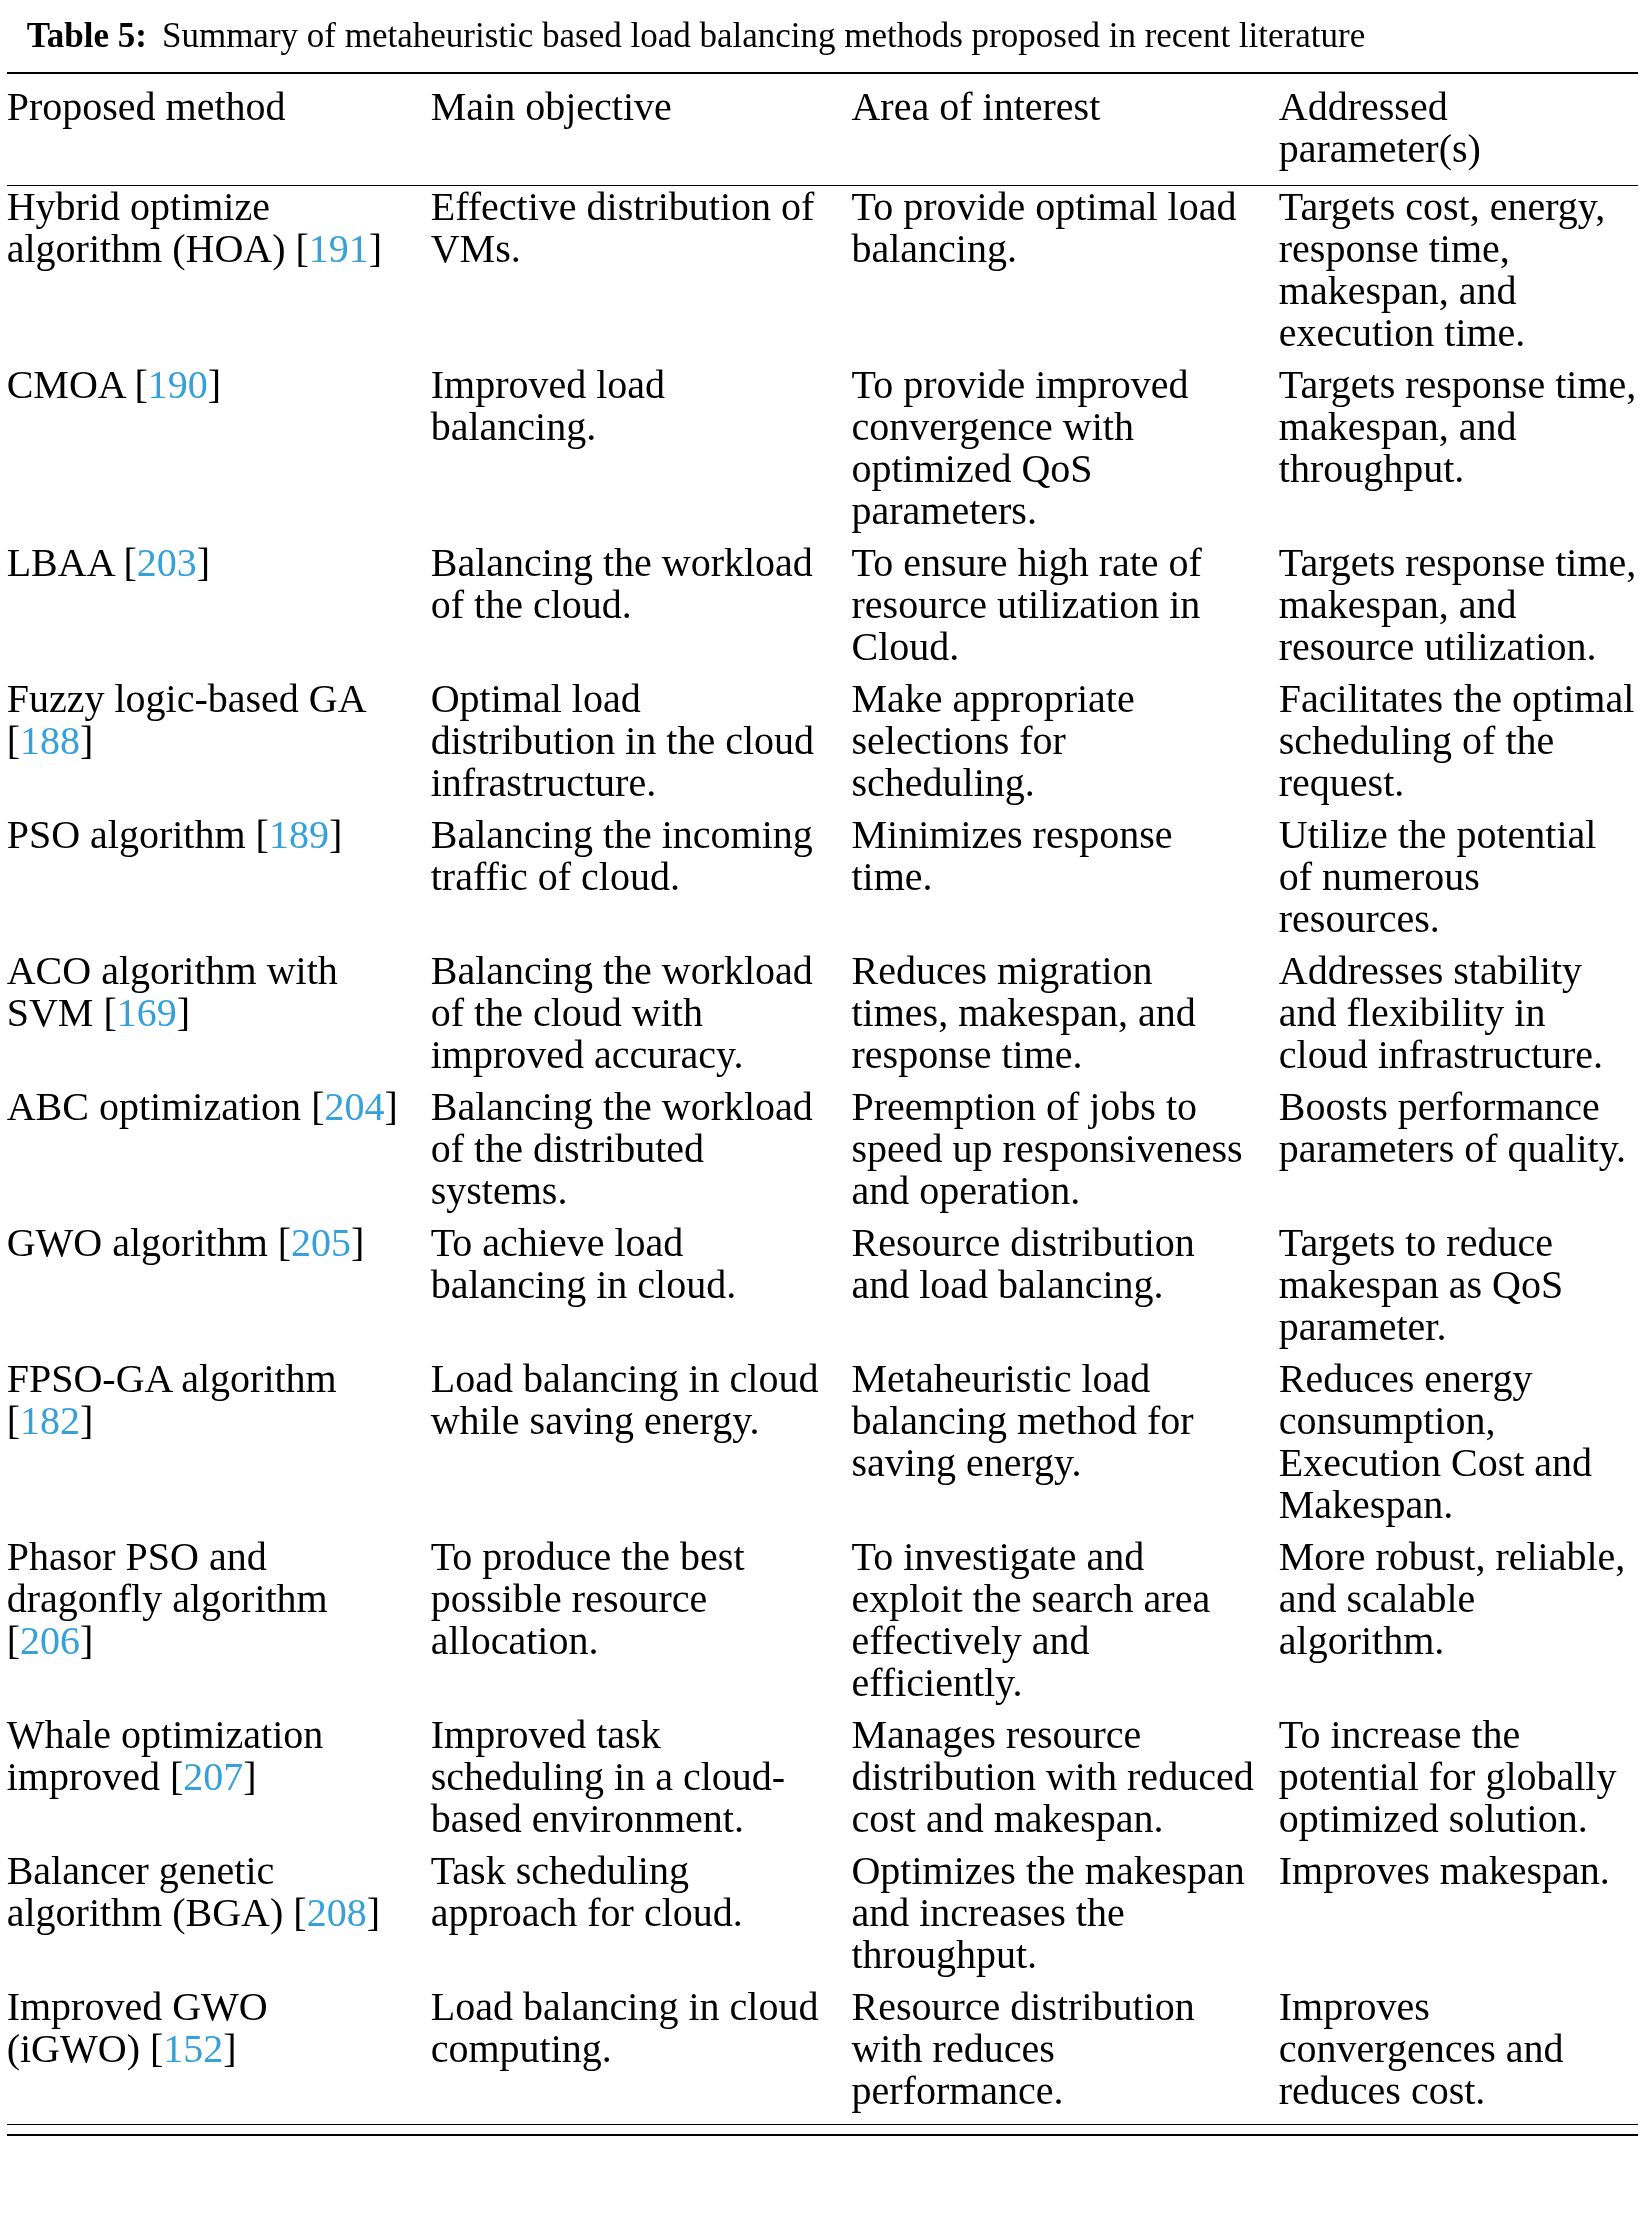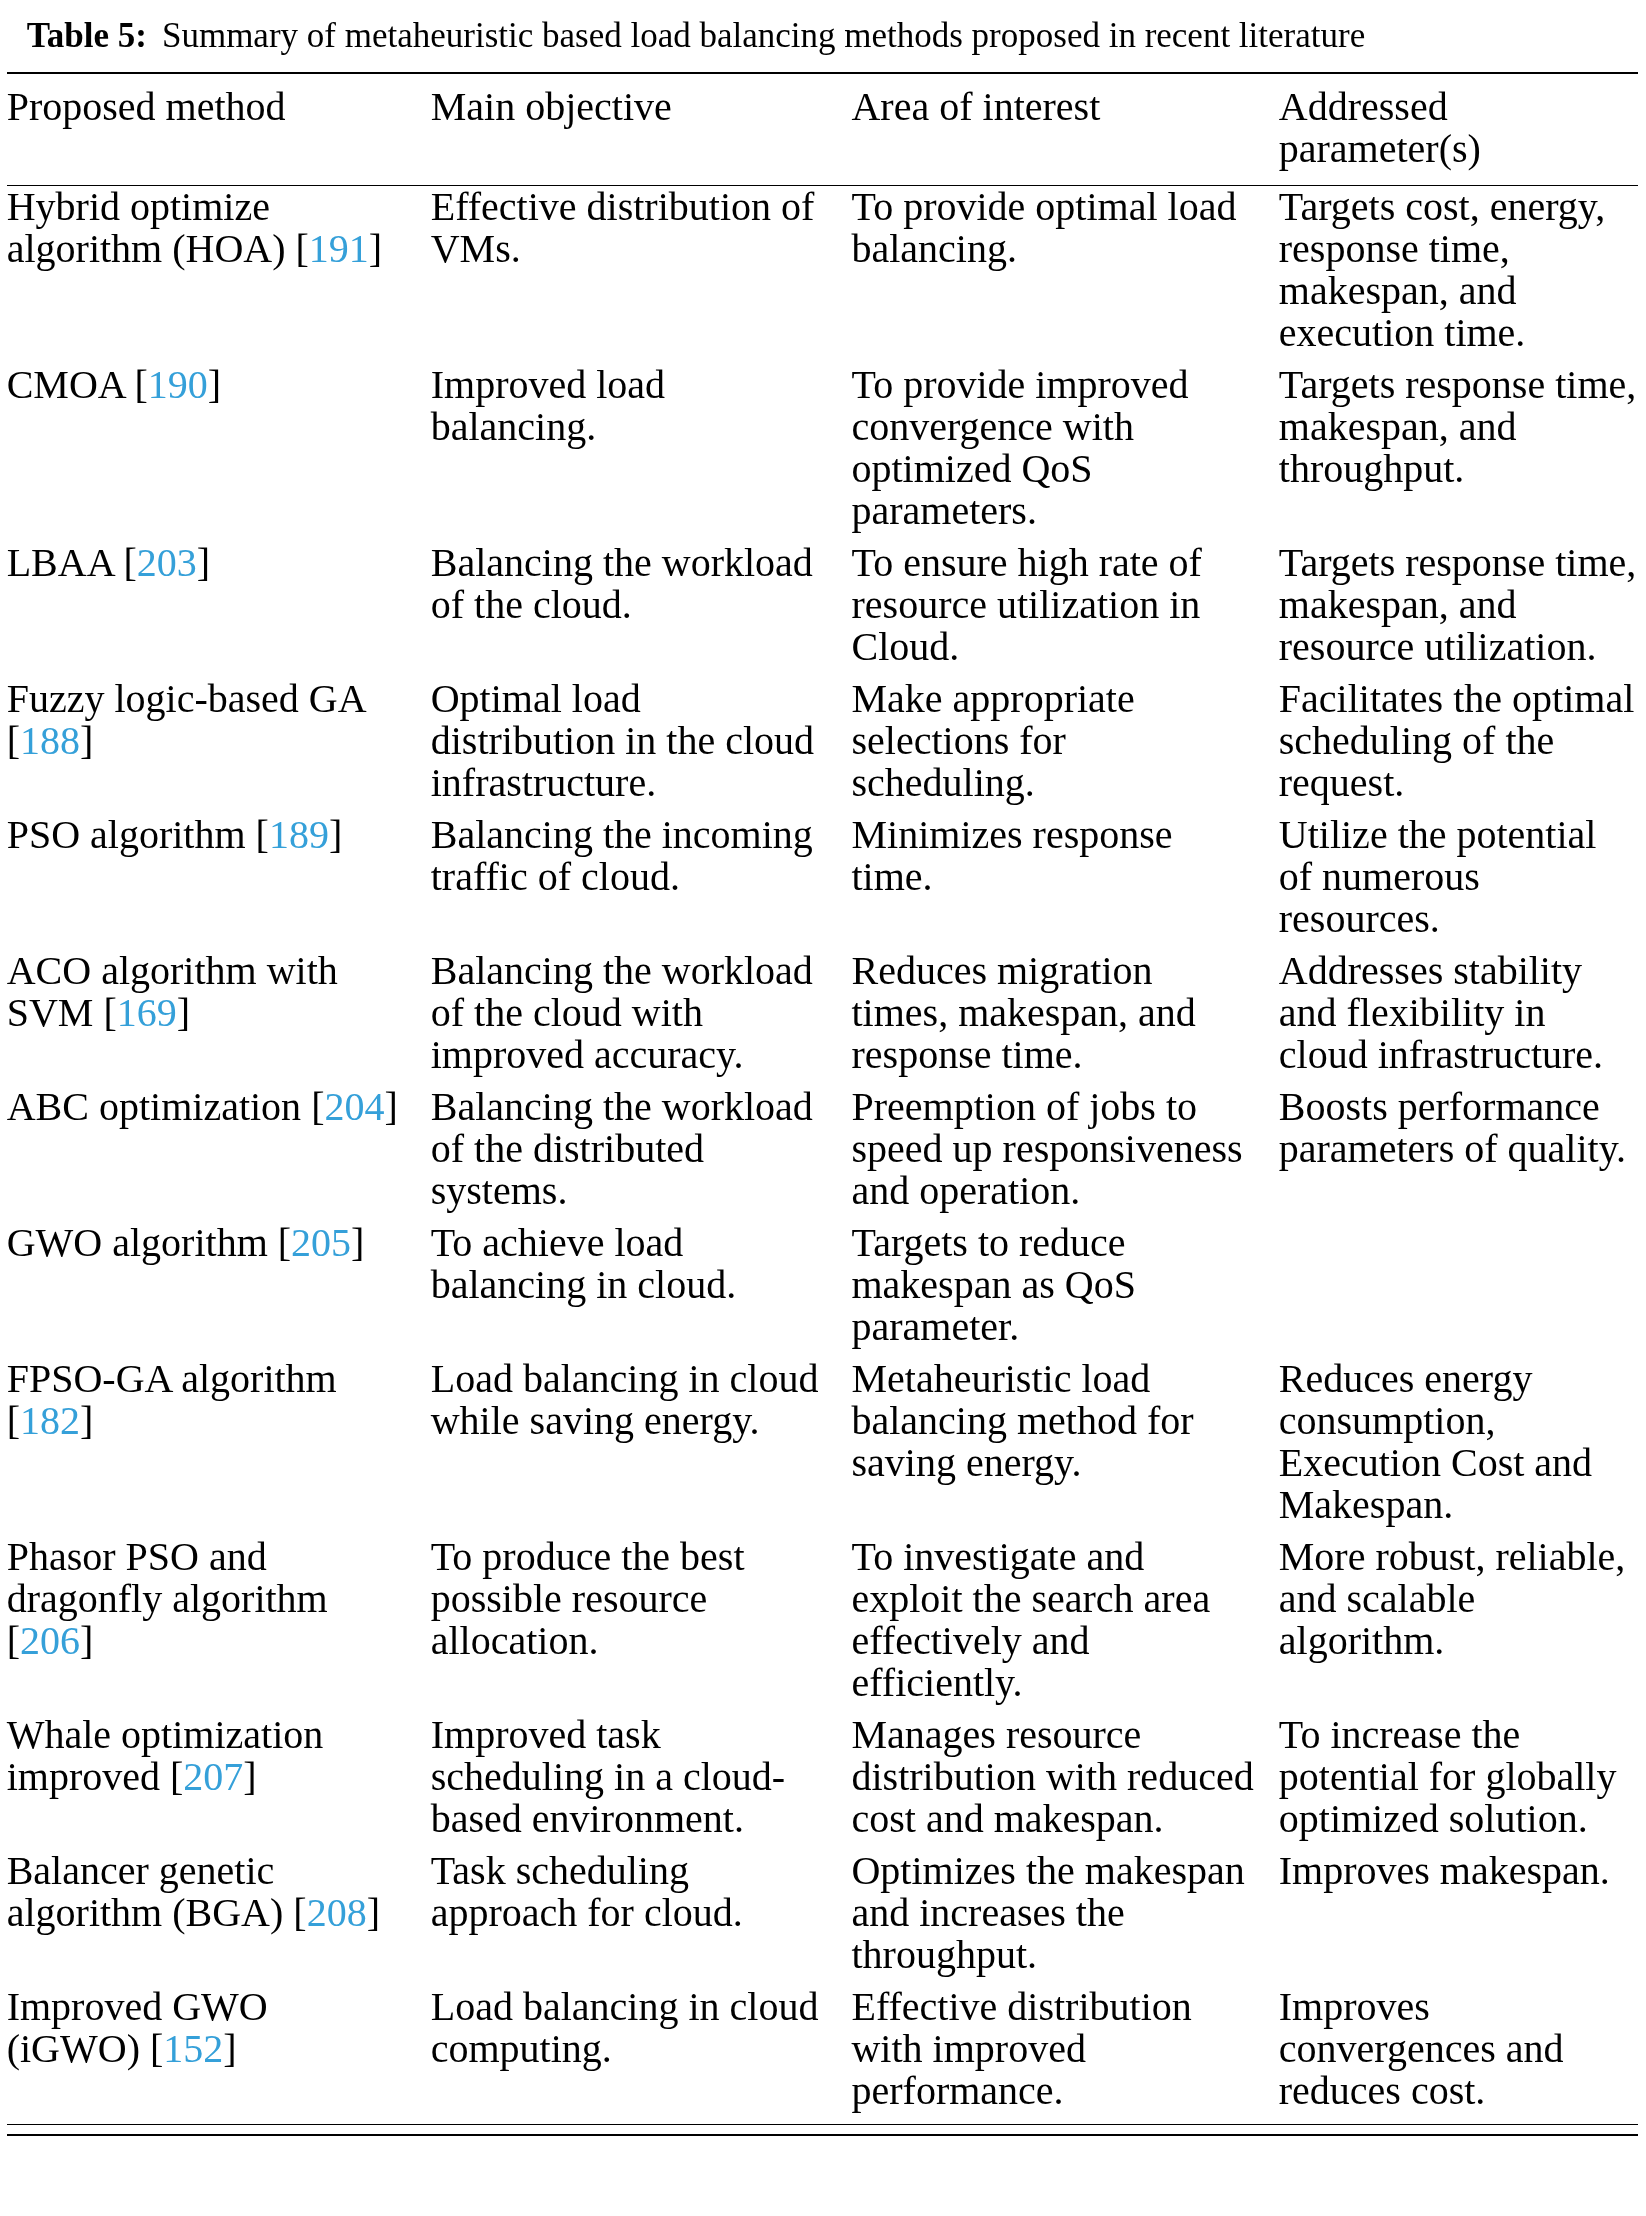--- a/index.html
+++ b/index.html
@@ -125,20 +125,21 @@
       </div>
       <div class="grid body-row">
         <div class="cell"><span>ABC optimization</span> <span>[</span><span class="cite">204</span><span>]</span></div>
         <div class="cell">Balancing the workload of the distributed systems.</div>
         <div class="cell">Preemption of jobs to speed up responsiveness and operation.</div>
         <div class="cell">Boosts performance parameters of quality.</div>
       </div>
       <div class="grid body-row">
         <div class="cell"><span>GWO algorithm</span> <span>[</span><span class="cite">205</span><span>]</span></div>
         <div class="cell">To achieve load balancing in cloud.</div>
+        <div class="cell">Resource distribution and load balancing.</div>
         <div class="cell">Targets to reduce makespan as QoS parameter.</div>
       </div>
       <div class="grid body-row">
         <div class="cell"><span>FPSO-GA algorithm</span> <span>[</span><span class="cite">182</span><span>]</span></div>
         <div class="cell">Load balancing in cloud while saving energy.</div>
         <div class="cell">Metaheuristic load balancing method for saving energy.</div>
         <div class="cell">Reduces energy consumption, Execution Cost and Makespan.</div>
       </div>
       <div class="grid body-row">
         <div class="cell"><span>Phasor PSO and dragonfly algorithm</span> <span>[</span><span class="cite">206</span><span>]</span></div>
@@ -154,21 +155,21 @@
       </div>
       <div class="grid body-row">
         <div class="cell"><span>Balancer genetic algorithm (BGA)</span> <span>[</span><span class="cite">208</span><span>]</span></div>
         <div class="cell">Task scheduling approach for cloud.</div>
         <div class="cell">Optimizes the makespan and increases the throughput.</div>
         <div class="cell">Improves makespan.</div>
       </div>
       <div class="grid body-row">
         <div class="cell"><span>Improved GWO (iGWO)</span> <span>[</span><span class="cite">152</span><span>]</span></div>
         <div class="cell">Load balancing in cloud computing.</div>
-        <div class="cell">Effective distribution with improved performance.</div>
+        <div class="cell">Resource distribution with reduces performance.</div>
         <div class="cell">Improves convergences and reduces cost.</div>
       </div>
     </div>
 
   <div class="rule-bottom-double"></div>
 
 </div>
 
 
 </body></html>

